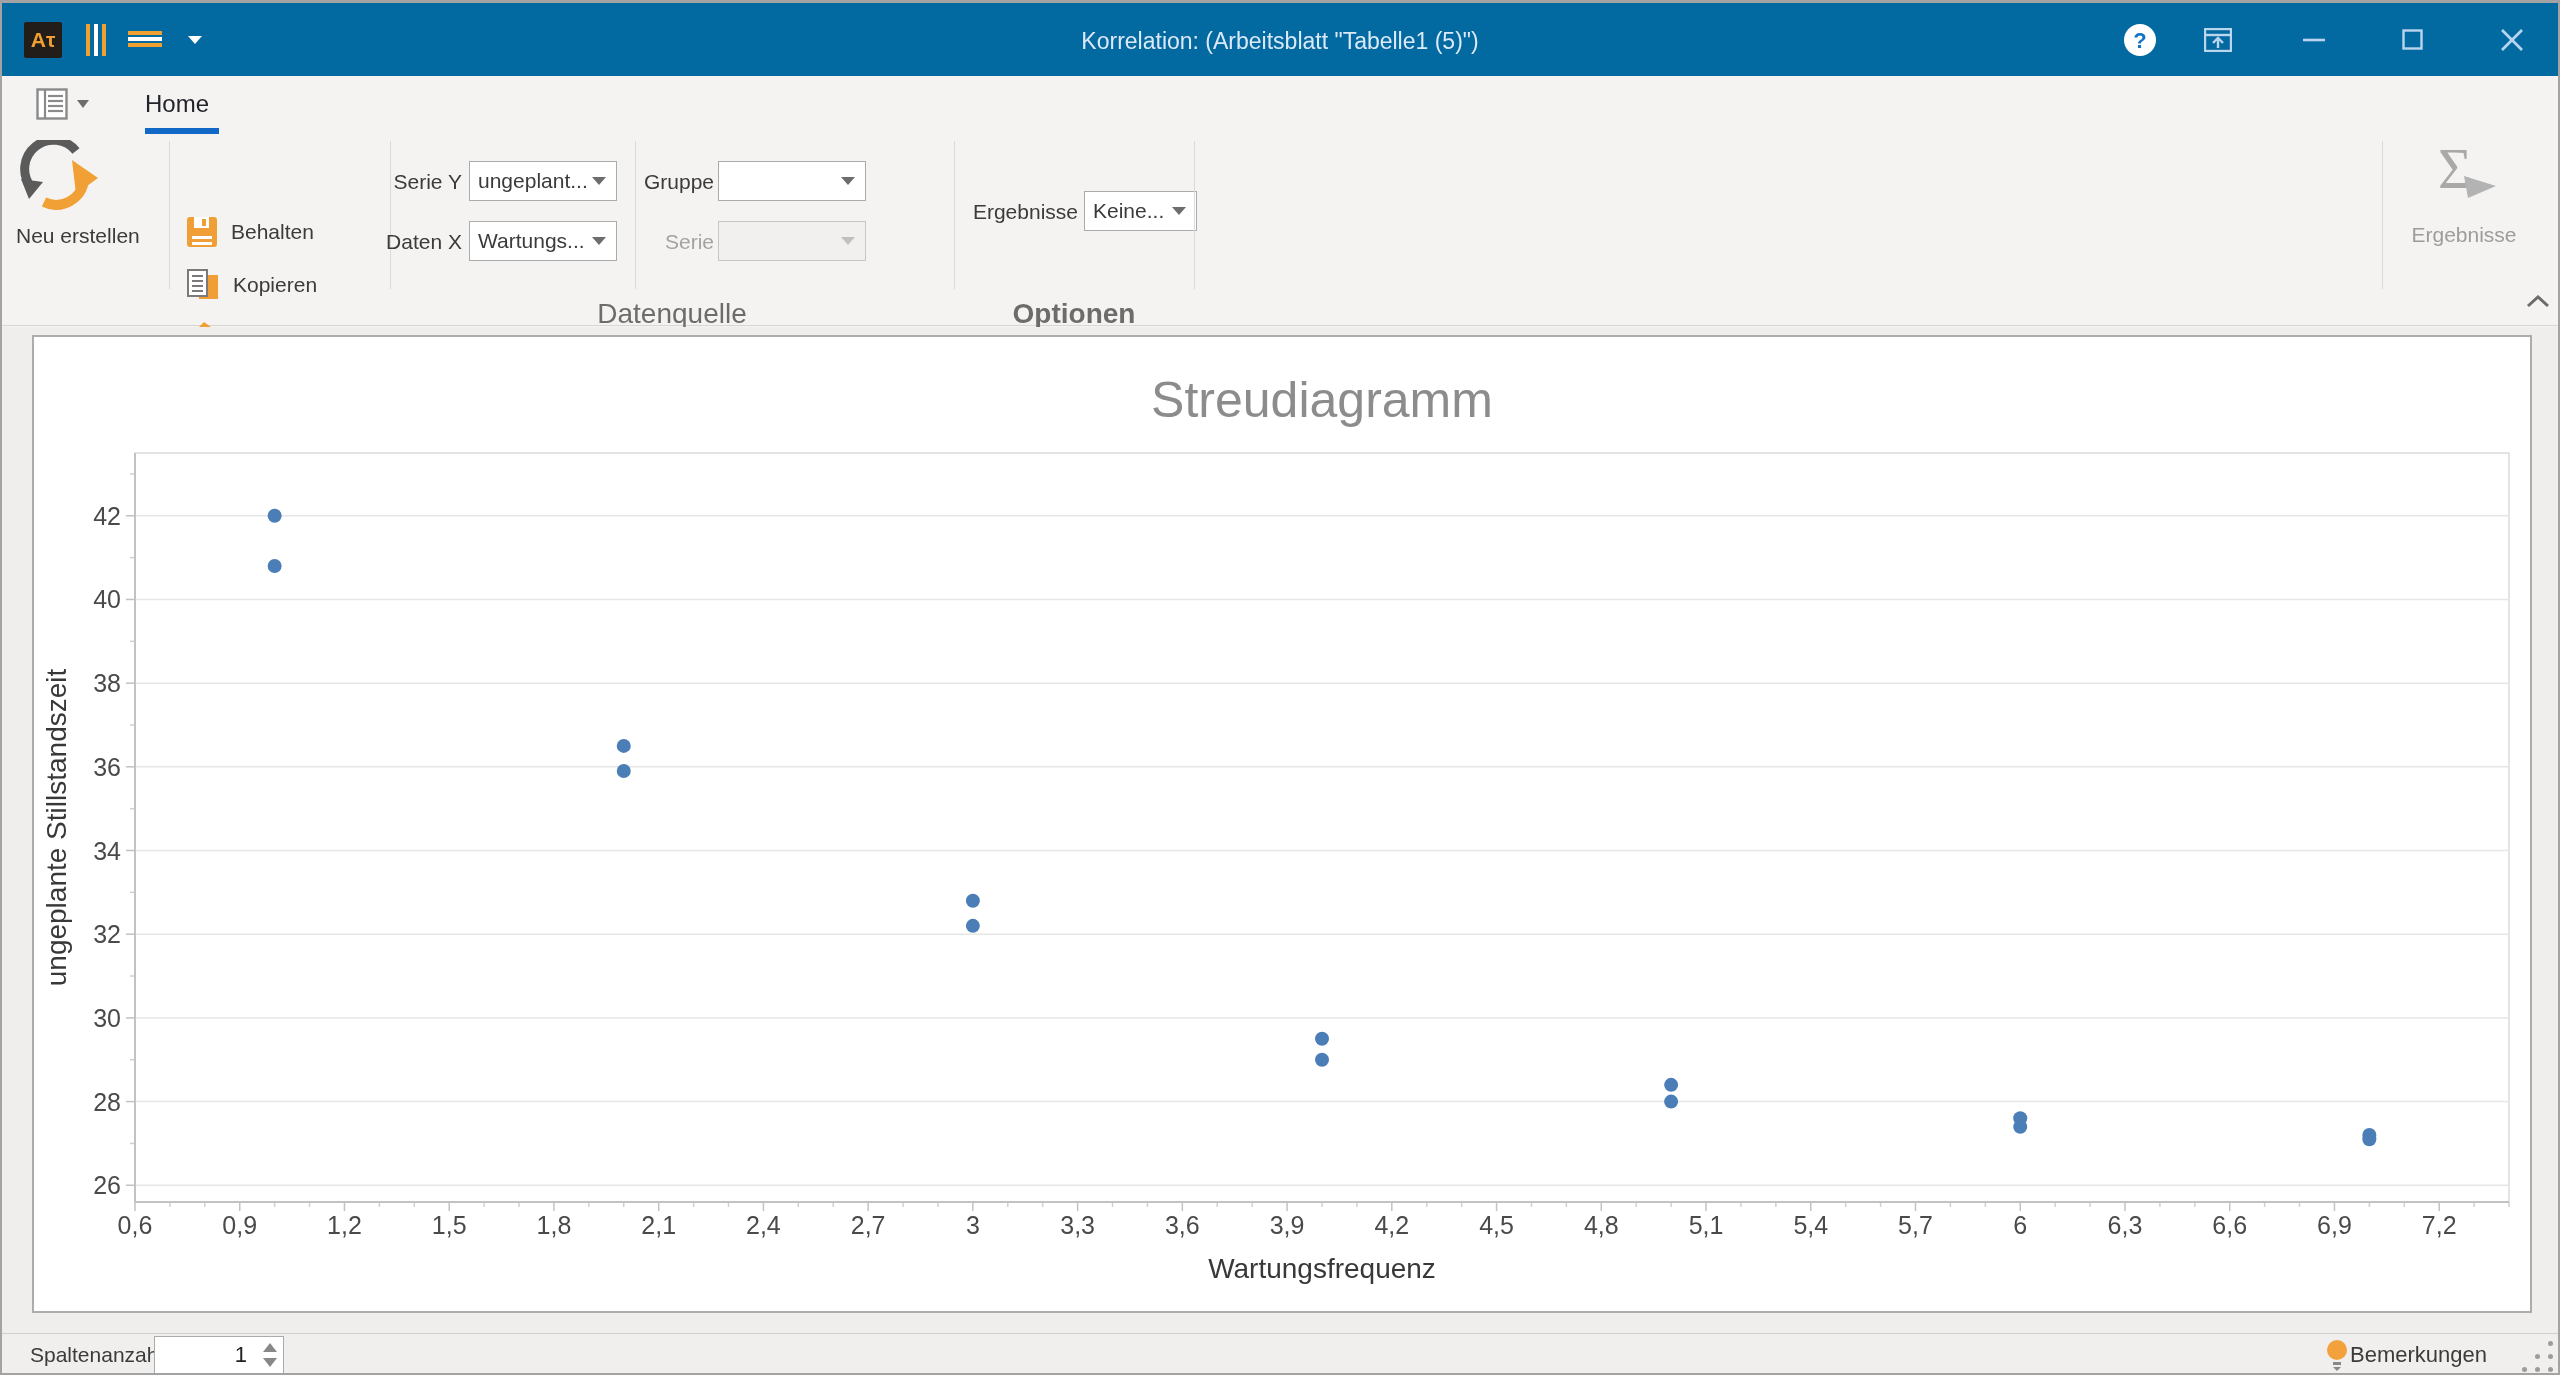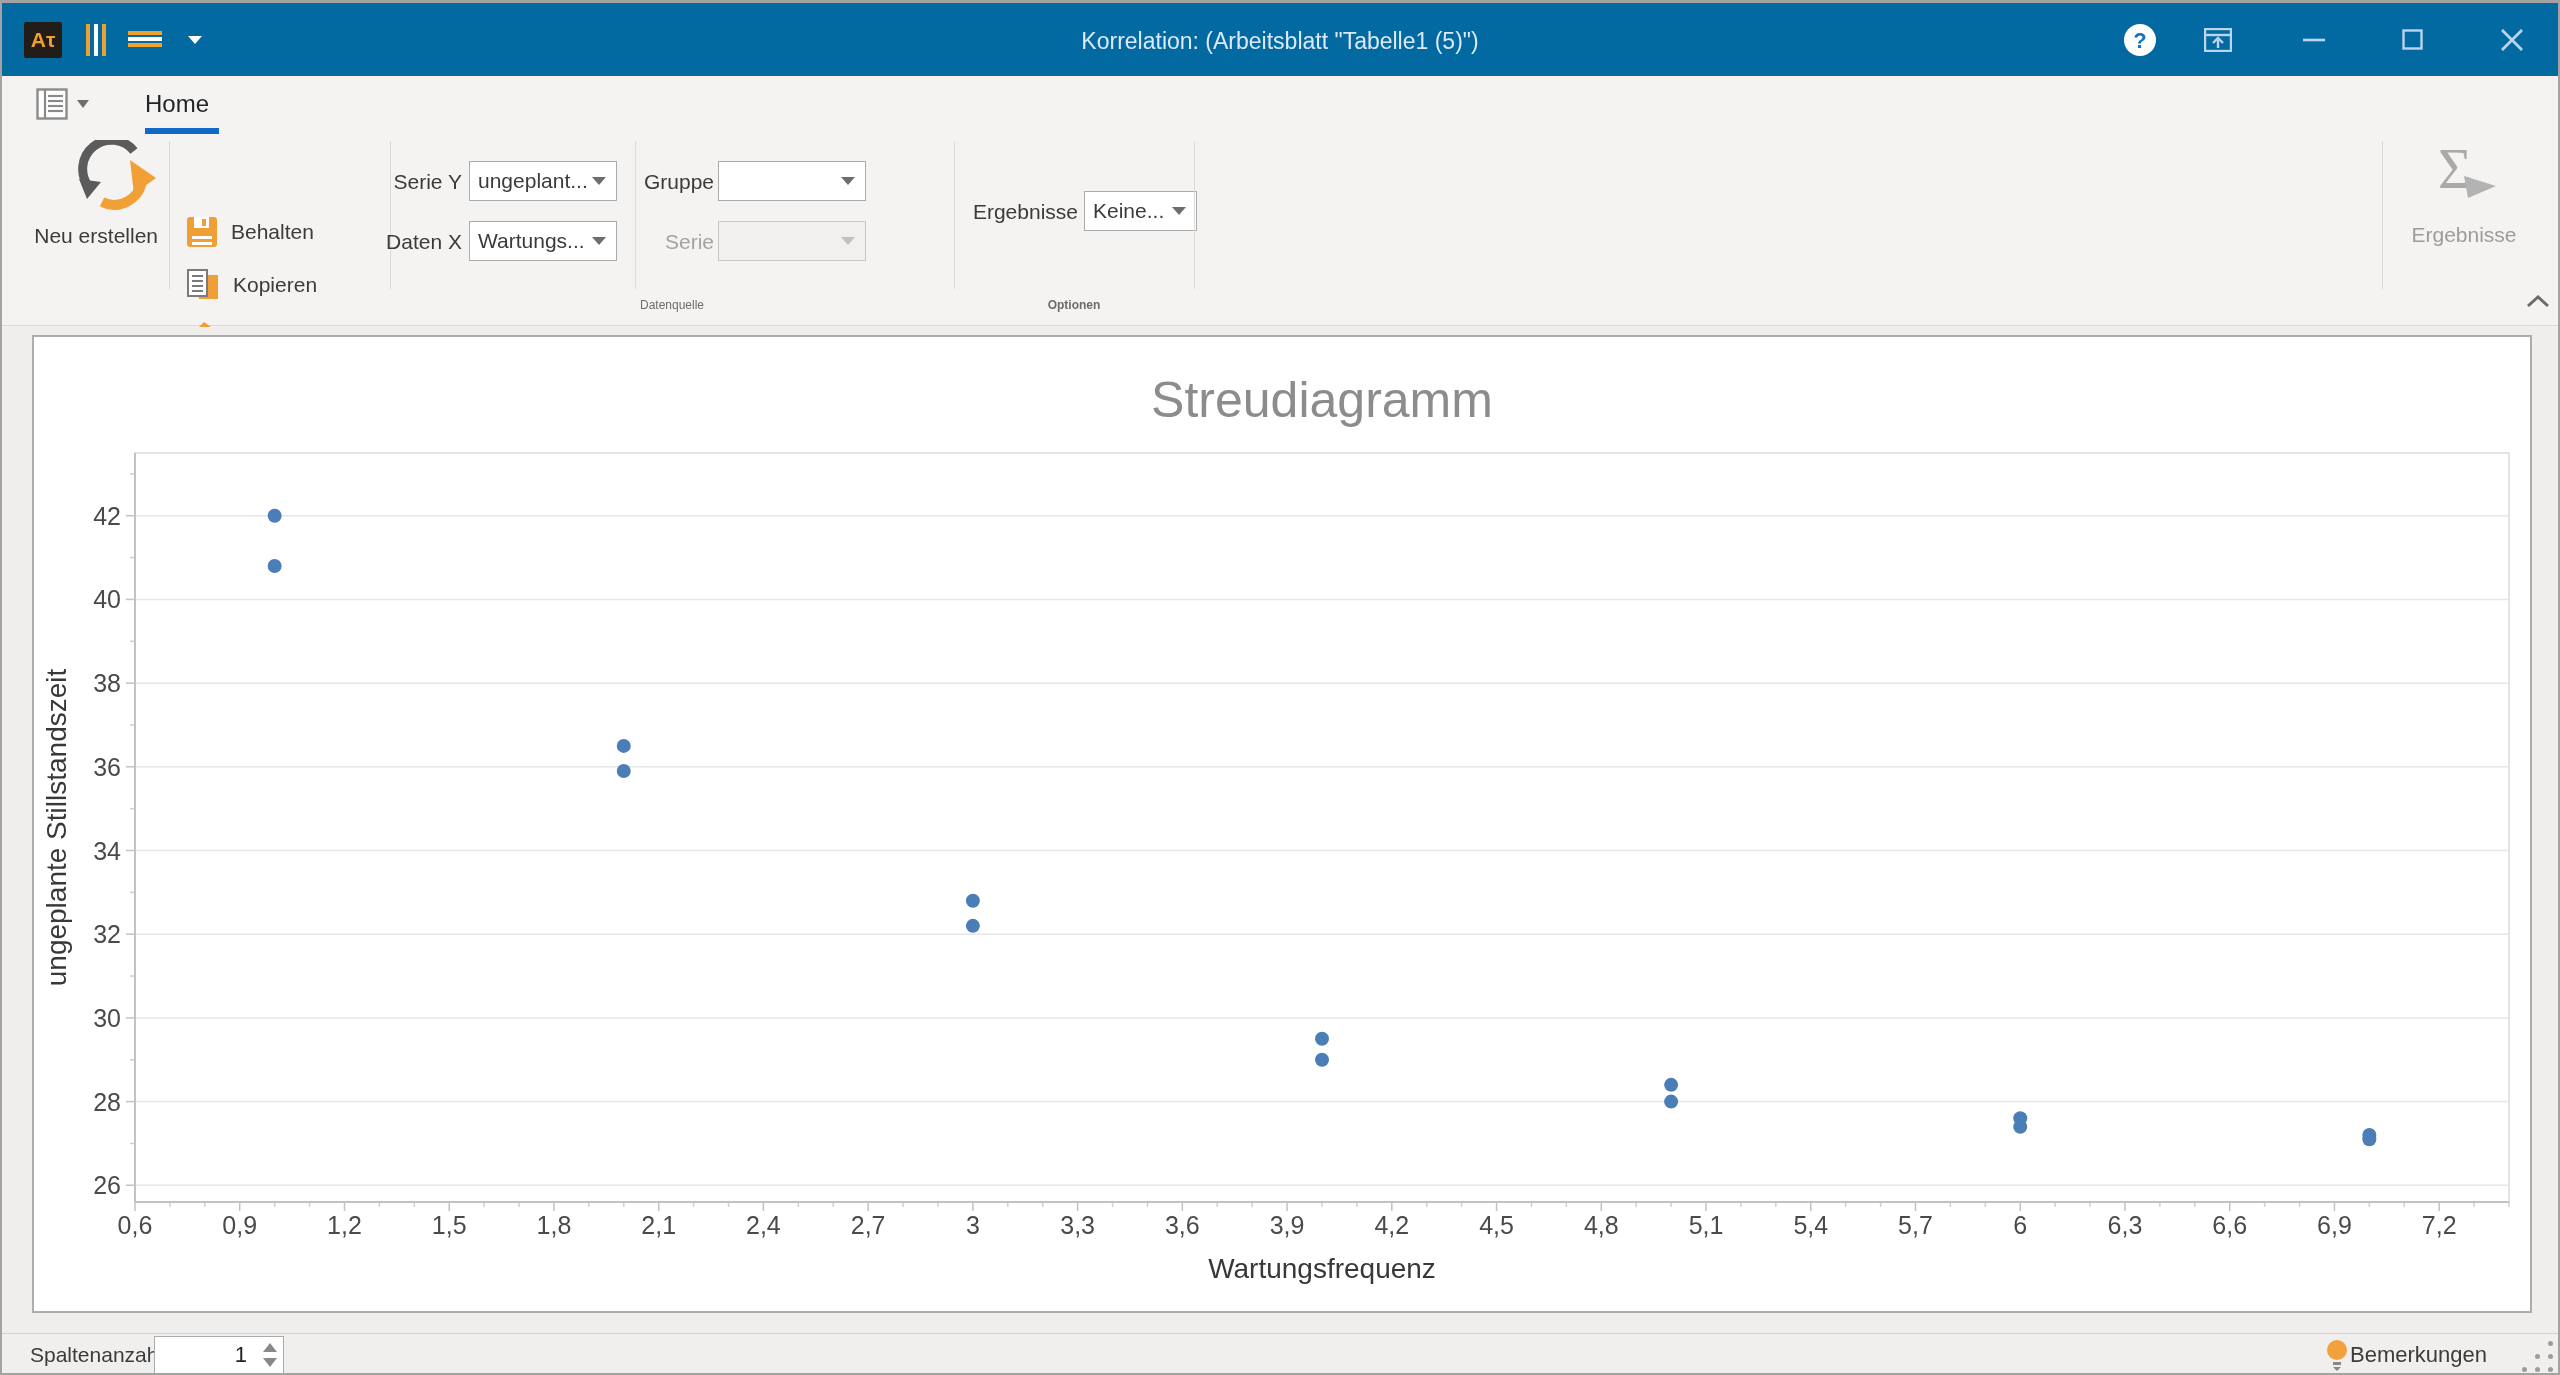--- a/index.html
+++ b/index.html
@@ -23,34 +23,34 @@
   .tb-title{position:absolute;left:0;top:0;width:100%;height:73px;line-height:76px;
             text-align:center;color:#DCE9F7;font-size:23px;}
   .winbtn{position:absolute;top:0;height:73px;display:flex;align-items:center;justify-content:center;cursor:pointer;}
   
   .ribbon{position:absolute;left:0;top:73px;width:100%;height:250px;background:#F5F3F1;
           border-bottom:1px solid #D8D6D4;}
   .report-btn{position:absolute;left:34px;top:12px;display:flex;align-items:center;gap:5px;cursor:pointer;}
   .home-tab{position:absolute;left:143px;top:14px;font-size:24px;color:#23232B;cursor:pointer;}
   .home-underline{position:absolute;left:143px;top:52px;width:74px;height:6px;background:#1168C7;}
   .rib-sep{position:absolute;top:65px;width:1px;height:148px;background:#DCDAD8;}
-  .big-btn{position:absolute;left:14px;top:64px;width:142px;text-align:right;cursor:pointer;}
+  .big-btn{position:absolute;left:14px;top:64px;width:142px;text-align:left;cursor:pointer;}
   .big-btn .lbl{margin-top:10px;font-size:21px;color:#3B3B3B;}
   .small-btn{position:absolute;left:184px;display:flex;align-items:center;gap:13px;cursor:pointer;}
   .small-btn .lbl{font-size:21px;color:#3B3B3B;white-space:nowrap;}
   .fld-label{position:absolute;font-size:21px;color:#3B3B3B;text-align:right;}
   .fld-label.disabled{color:#A5A3A1;}
   .dropdown{position:absolute;height:40px;background:#fff;border:1px solid #ABABAB;
             display:flex;align-items:center;cursor:pointer;}
   .dropdown .val{flex:1;font-size:21px;color:#3B3B3B;padding-left:8px;white-space:nowrap;overflow:hidden;}
   .dropdown .arr{width:0;height:0;border-left:7px solid transparent;border-right:7px solid transparent;
                  border-top:8px solid #6F6D6B;margin-right:10px;}
   .dropdown.disabled{background:#F2F0EE;border-color:#C8C6C4;cursor:default;}
   .dropdown.disabled .arr{border-top-color:#C2C0BE;}
-  .grp-label{position:absolute;top:222px;font-size:12px;color:#6E6C6A;text-align:center;}
+  .grp-label{position:absolute;top:222px;font-size:28px;color:#6E6C6A;text-align:center;}
   .ergeb{position:absolute;left:2392px;top:62px;width:140px;text-align:center;}
   .ergeb .lbl{margin-top:15px;font-size:21px;color:#9E9C9A;}
   .rib-chevron{position:absolute;left:2524px;top:218px;cursor:pointer;}
   
   .content{position:absolute;left:0;top:324px;width:100%;height:1006px;background:#EFEEEC;}
   .chart-panel{position:absolute;left:30px;top:8px;width:2500px;height:978px;background:#fff;
                border:2px solid #ACACAC;}
   .chart-panel svg{position:absolute;left:-2px;top:-2px;}
   
   .statusbar{position:absolute;left:0;top:1330px;width:100%;height:43px;background:#F0EFED;

